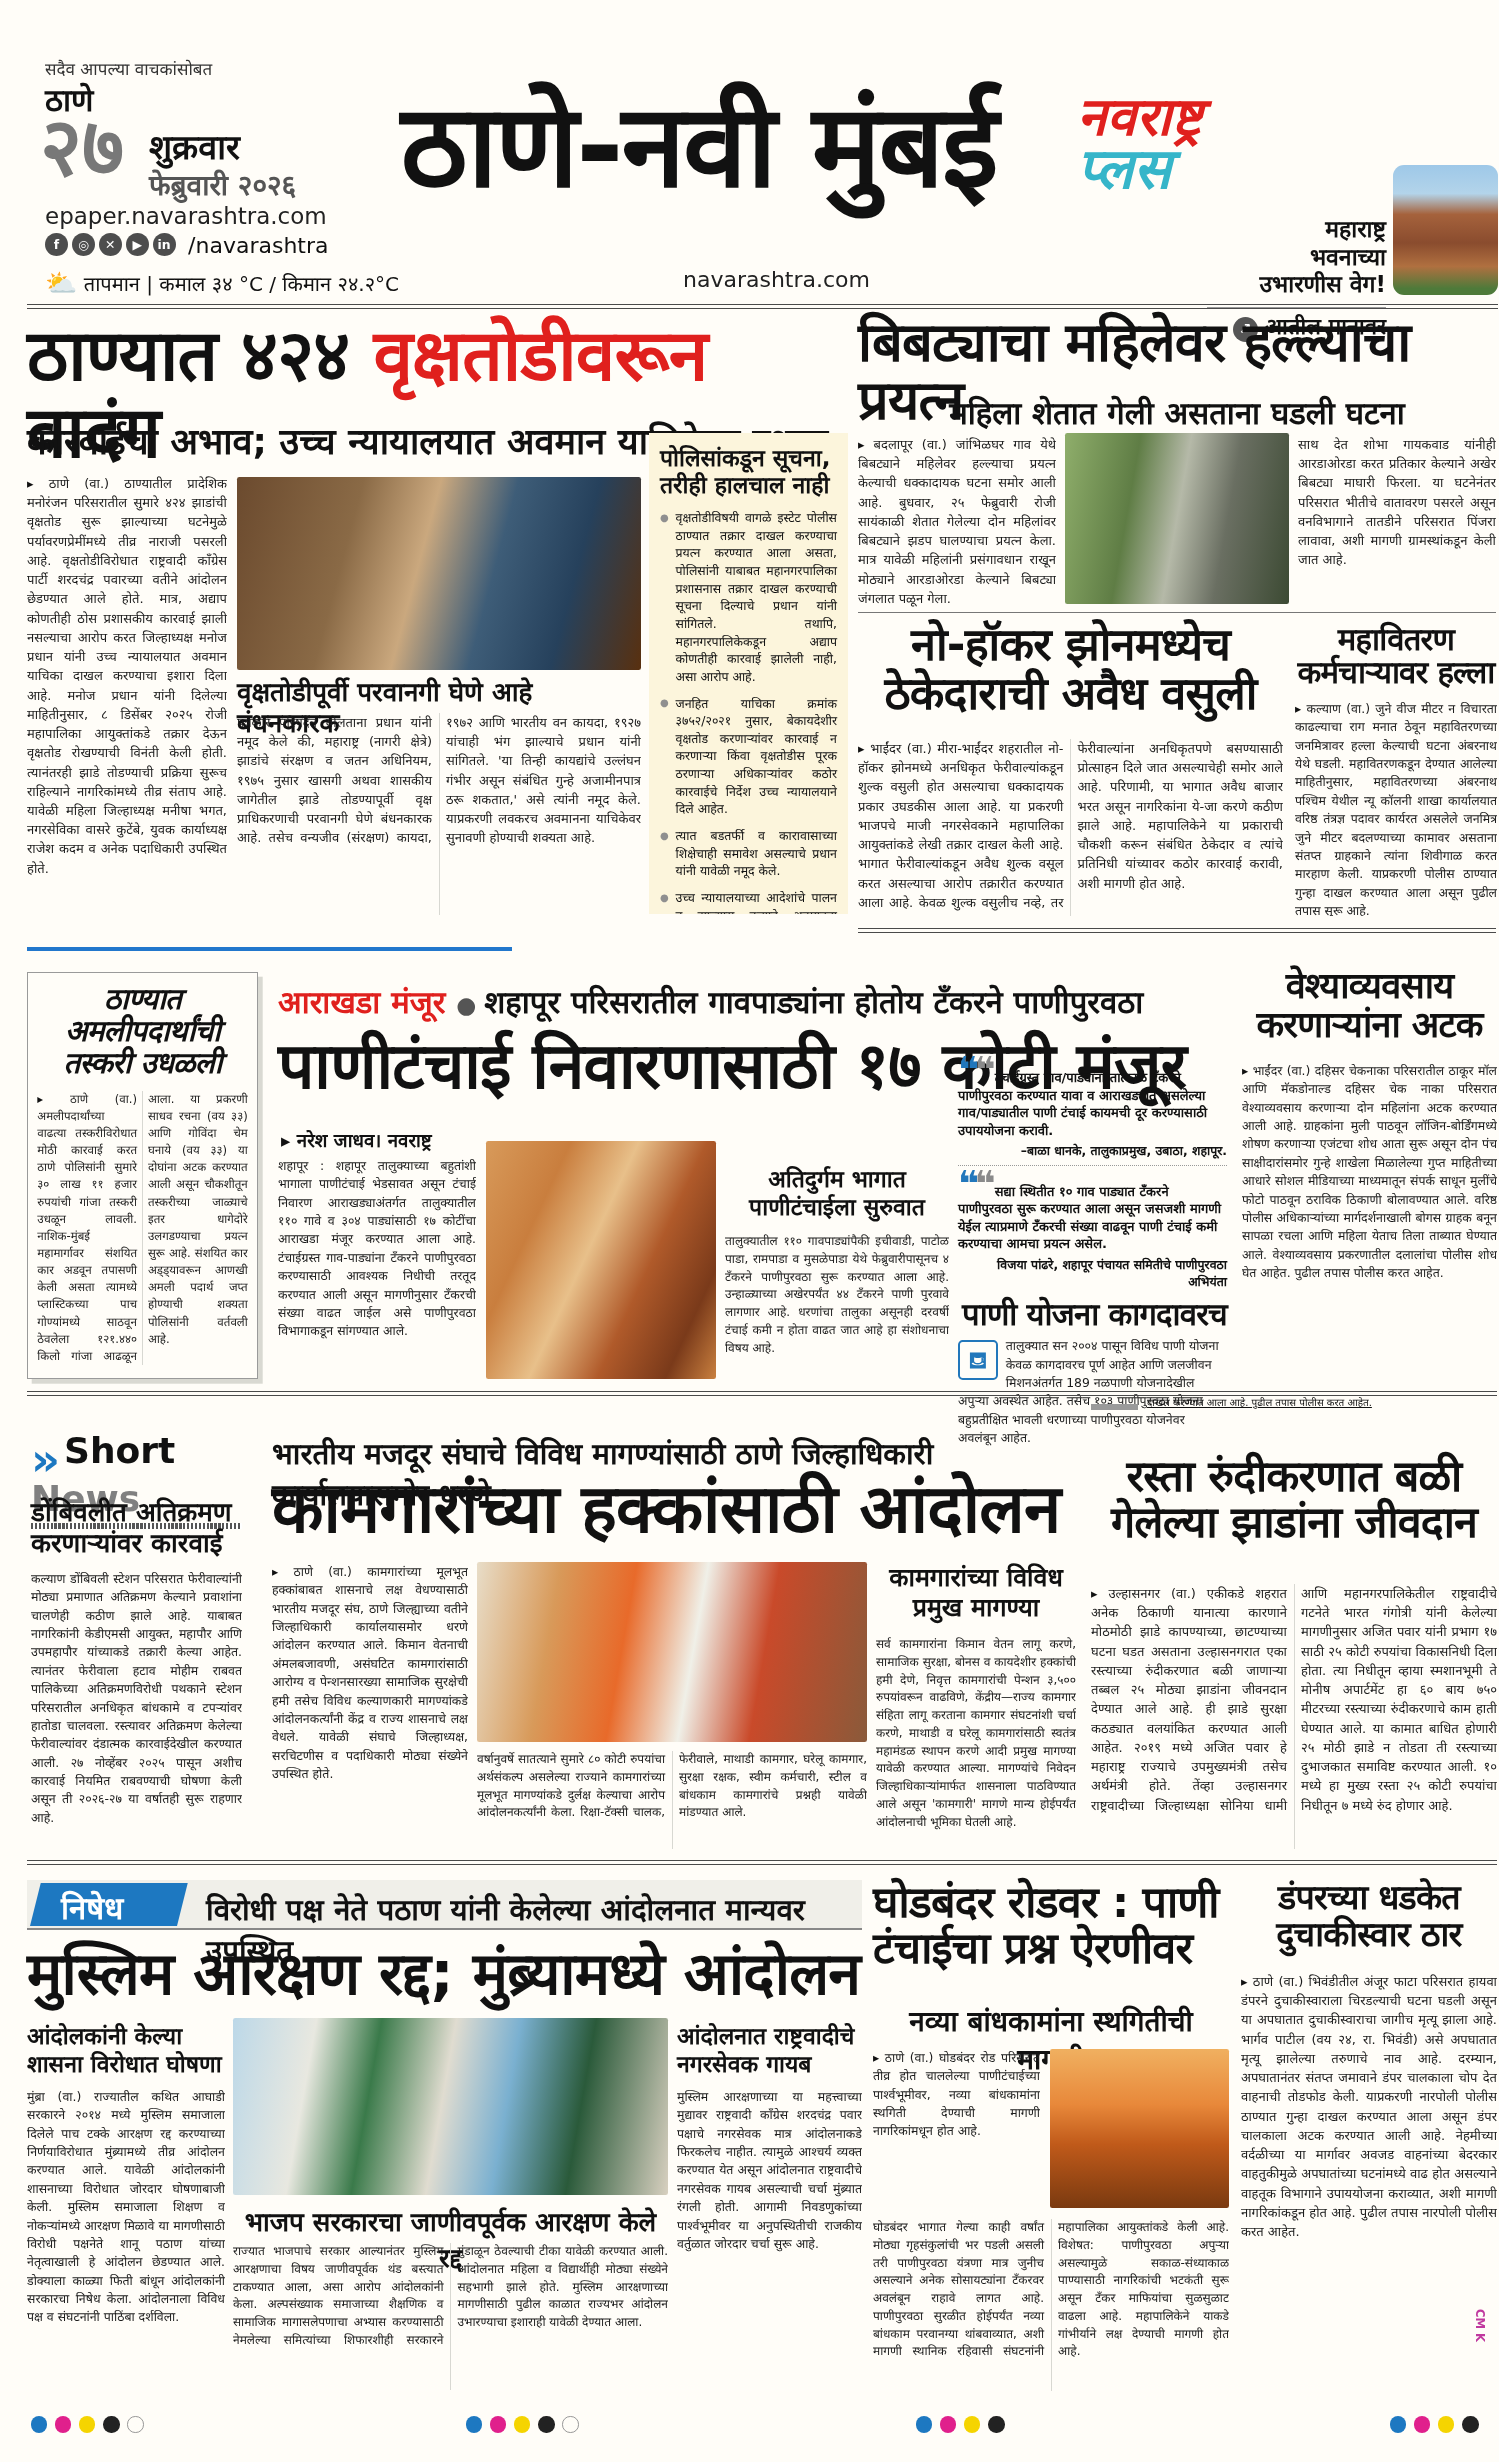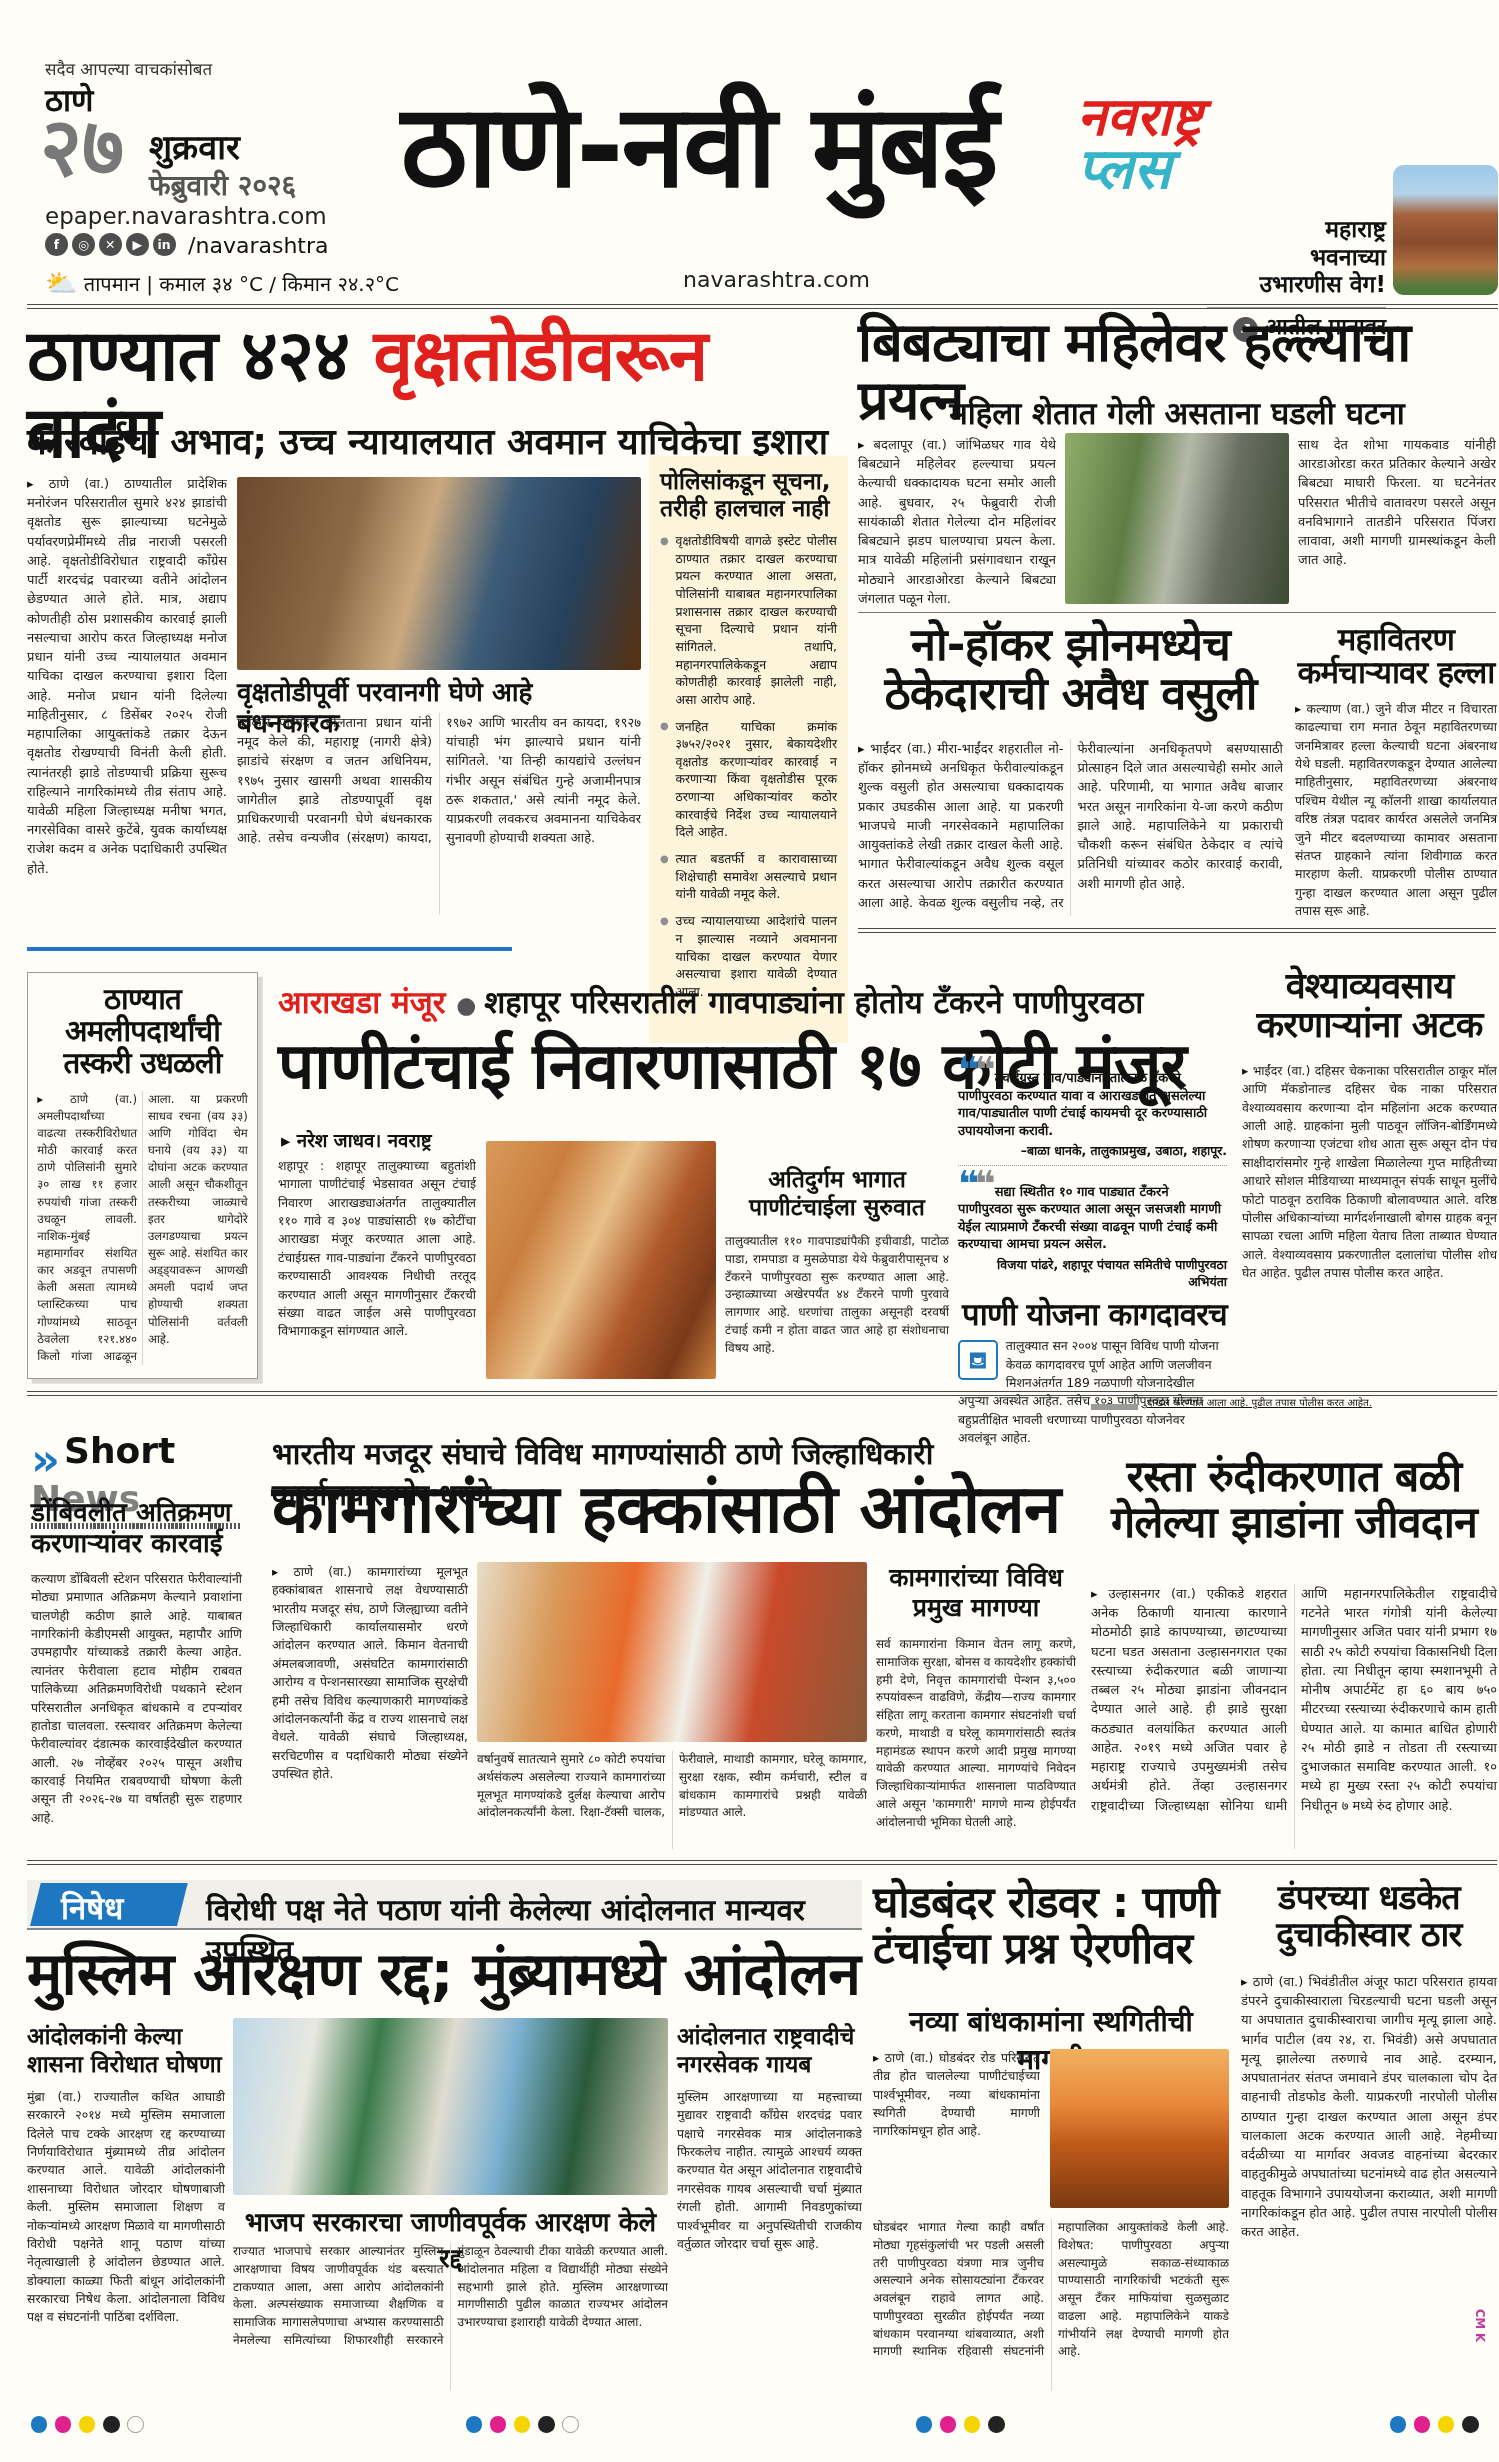--- a/index.html
+++ b/index.html
@@ -68,21 +68,21 @@
     <span>ठाण्यात ४२४ </span><span style="color:#e0201d;">वृक्षतोडीवरून</span><span> वादंग</span>
   </div>
   <div class="abs bold" style="left:27px; top:416px; width:823px; font-size:36px;">कारवाईचा अभाव; उच्च न्यायालयात अवमान याचिकेचा इशारा</div>
 
   <div class="abs body-txt by" style="left:27px; top:474px; width:200px; height:441px; overflow:hidden;">ठाणे (वा.) ठाण्यातील प्रादेशिक मनोरंजन परिसरातील सुमारे ४२४ झाडांची वृक्षतोड सुरू झाल्याच्या घटनेमुळे पर्यावरणप्रेमींमध्ये तीव्र नाराजी पसरली आहे. वृक्षतोडीविरोधात राष्ट्रवादी काँग्रेस पार्टी शरदचंद्र पवारच्या वतीने आंदोलन छेडण्यात आले होते. मात्र, अद्याप कोणतीही ठोस प्रशासकीय कारवाई झाली नसल्याचा आरोप करत जिल्हाध्यक्ष मनोज प्रधान यांनी उच्च न्यायालयात अवमान याचिका दाखल करण्याचा इशारा दिला आहे. मनोज प्रधान यांनी दिलेल्या माहितीनुसार, ८ डिसेंबर २०२५ रोजी महापालिका आयुक्तांकडे तक्रार देऊन वृक्षतोड रोखण्याची विनंती केली होती. त्यानंतरही झाडे तोडण्याची प्रक्रिया सुरूच राहिल्याने नागरिकांमध्ये तीव्र संताप आहे. यावेळी महिला जिल्हाध्यक्ष मनीषा भगत, नगरसेविका वासरे कुटेंबे, युवक कार्याध्यक्ष राजेश कदम व अनेक पदाधिकारी उपस्थित होते.</div>
 
   <div class="photo" style="left:237px; top:477px; width:404px; height:193px; background:linear-gradient(105deg,#6b4a2e 0%,#8a6a46 28%,#caa87e 45%,#3e5d78 62%,#26415c 80%,#59300f 100%);"></div>
   <div class="abs subhead-sm" style="left:237px; top:677px; width:404px; font-size:26px;">वृक्षतोडीपूर्वी परवानगी घेणे आहे बंधनकारक</div>
   <div class="abs body-txt cols2" style="left:237px; top:713px; width:404px; height:202px; overflow:hidden;">पत्रकार परिषदेत बोलताना प्रधान यांनी नमूद केले की, महाराष्ट्र (नागरी क्षेत्रे) झाडांचे संरक्षण व जतन अधिनियम, १९७५ नुसार खासगी अथवा शासकीय जागेतील झाडे तोडण्यापूर्वी वृक्ष प्राधिकरणाची परवानगी घेणे बंधनकारक आहे. तसेच वन्यजीव (संरक्षण) कायदा, १९७२ आणि भारतीय वन कायदा, १९२७ यांचाही भंग झाल्याचे प्रधान यांनी सांगितले. 'या तिन्ही कायद्यांचे उल्लंघन गंभीर असून संबंधित गुन्हे अजामीनपात्र ठरू शकतात,' असे त्यांनी नमूद केले. याप्रकरणी लवकरच अवमानना याचिकेवर सुनावणी होण्याची शक्यता आहे.</div>
 
-  <div class="abs" style="left:649px; top:456px; width:199px; height:587px; background:#fcf5dc; padding:12.4px 11px; overflow:hidden;">
+  <div class="abs" style="left:649px; top:433px; width:199px; height:481px; background:#fcf5dc; padding:12.4px 11px; overflow:hidden;">
     <div class="bold" style="font-size:23px; line-height:1.15; margin-bottom:11px;">पोलिसांकडून सूचना, तरीही हालचाल नाही</div>
     <div class="ybullet" style="font-size:12.4px; line-height:1.42; text-align:justify;">वृक्षतोडीविषयी वागळे इस्टेट पोलीस ठाण्यात तक्रार दाखल करण्याचा प्रयत्न करण्यात आला असता, पोलिसांनी याबाबत महानगरपालिका प्रशासनास तक्रार दाखल करण्याची सूचना दिल्याचे प्रधान यांनी सांगितले. तथापि, महानगरपालिकेकडून अद्याप कोणतीही कारवाई झालेली नाही, असा आरोप आहे.</div>
     <div class="ybullet" style="font-size:12.4px; line-height:1.42; text-align:justify;">जनहित याचिका क्रमांक ३७५२/२०२१ नुसार, बेकायदेशीर वृक्षतोड करणाऱ्यांवर कारवाई न करणाऱ्या किंवा वृक्षतोडीस पूरक ठरणाऱ्या अधिकाऱ्यांवर कठोर कारवाईचे निर्देश उच्च न्यायालयाने दिले आहेत.</div>
     <div class="ybullet" style="font-size:12.4px; line-height:1.42; text-align:justify;">त्यात बडतर्फी व कारावासाच्या शिक्षेचाही समावेश असल्याचे प्रधान यांनी यावेळी नमूद केले.</div>
     <div class="ybullet" style="font-size:12.4px; line-height:1.42; text-align:justify;">उच्च न्यायालयाच्या आदेशांचे पालन न झाल्यास नव्याने अवमानना याचिका दाखल करण्यात येणार असल्याचा इशारा यावेळी देण्यात आला.</div>
   </div>
 
   <div class="abs hl" style="left:858px; top:314px; width:638px; font-size:54px;">बिबट्याचा महिलेवर हल्ल्याचा प्रयत्न</div>
   <div class="abs bold center" style="left:858px; top:391px; width:638px; font-size:31px;">महिला शेतात गेली असताना घडली घटना</div>
   <div class="abs body-txt by" style="left:858px; top:435px; width:198px; height:172px; overflow:hidden;">बदलापूर (वा.) जांभिळघर गाव येथे बिबट्याने महिलेवर हल्ल्याचा प्रयत्न केल्याची धक्कादायक घटना समोर आली आहे. बुधवार, २५ फेब्रुवारी रोजी सायंकाळी शेतात गेलेल्या दोन महिलांवर बिबट्याने झडप घालण्याचा प्रयत्न केला. मात्र यावेळी महिलांनी प्रसंगावधान राखून मोठ्याने आरडाओरडा केल्याने बिबट्या जंगलात पळून गेला.</div>
@@ -100,21 +100,21 @@
   <div class="abs hl center" style="left:1295px; top:623px; width:202px; font-size:31px;">
     <div>महावितरण</div>
     <div>कर्मचाऱ्यावर हल्ला</div>
   </div>
   <div class="abs body-txt by" style="left:1295px; top:700px; width:202px; height:216px; overflow:hidden; font-size:12.4px;">कल्याण (वा.) जुने वीज मीटर न विचारता काढल्याचा राग मनात ठेवून महावितरणच्या जनमित्रावर हल्ला केल्याची घटना अंबरनाथ येथे घडली. महावितरणकडून देण्यात आलेल्या माहितीनुसार, महावितरणच्या अंबरनाथ पश्चिम येथील न्यू कॉलनी शाखा कार्यालयात वरिष्ठ तंत्रज्ञ पदावर कार्यरत असलेले जनमित्र जुने मीटर बदलण्याच्या कामावर असताना संतप्त ग्राहकाने त्यांना शिवीगाळ करत मारहाण केली. याप्रकरणी पोलीस ठाण्यात गुन्हा दाखल करण्यात आला असून पुढील तपास सुरू आहे.</div>
 
   <div class="abs" style="left:27px; top:947px; width:485px; height:3.9px; background:#2277cc;"></div>
   <div class="abs rule-double" style="left:858px; top:928px; width:638px;"></div>
 
   <div class="abs" style="left:27px; top:972px; width:231px; height:407px; border:1.6px solid #9a9a9a; box-shadow:4.7px 4.7px 0 #d9d9d2; padding:11px 9.3px; overflow:hidden;">
-    <div class="hl center" style="font-size:29.5px;">
+    <div class="hl center" style="font-size:29.5px;font-style:italic;">
       <div>ठाण्यात अमलीपदार्थांची</div>
       <div>तस्करी उधळली</div>
     </div>
     <div class="body-txt cols2 by" style="margin-top:11px; font-size:11.6px; column-gap:11px;">ठाणे (वा.) अमलीपदार्थांच्या वाढत्या तस्करीविरोधात मोठी कारवाई करत ठाणे पोलिसांनी सुमारे ३० लाख ११ हजार रुपयांची गांजा तस्करी उधळून लावली. नाशिक-मुंबई महामार्गावर संशयित कार अडवून तपासणी केली असता त्यामध्ये प्लास्टिकच्या पाच गोण्यांमध्ये साठवून ठेवलेला १२१.४४० किलो गांजा आढळून आला. या प्रकरणी साधव रचना (वय ३३) आणि गोविंदा चेम घनाये (वय ३३) या दोघांना अटक करण्यात आली असून चौकशीतून तस्करीच्या जाळ्याचे इतर धागेदोरे उलगडण्याचा प्रयत्न सुरू आहे. संशयित कार अड्ड्यावरून आणखी अमली पदार्थ जप्त होण्याची शक्यता पोलिसांनी वर्तवली आहे.</div>
   </div>
 
   <div class="abs" style="left:278px; top:987px; width:947px; font-size:31px; font-weight:800; line-height:1;">
     <span style="color:#e0201d;">आराखडा मंजूर</span>
     <span style="color:#555; font-size:23px;"> ● </span>
     <span>शहापूर परिसरातील गावपाड्यांना होतोय टँकरने पाणीपुरवठा</span>

